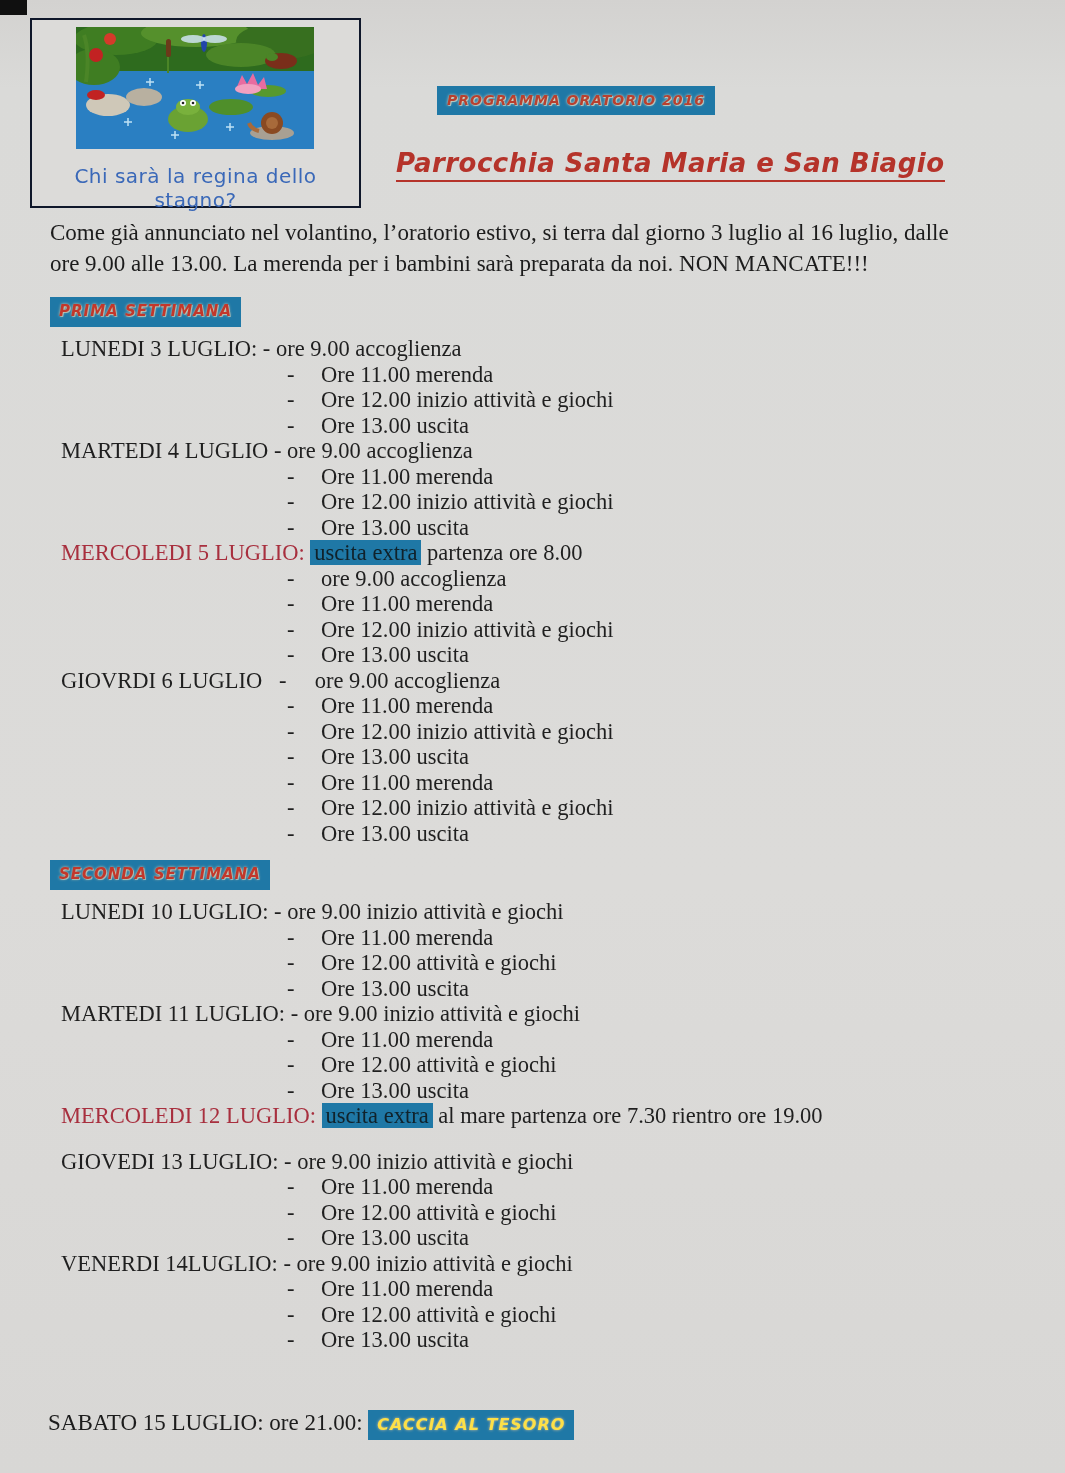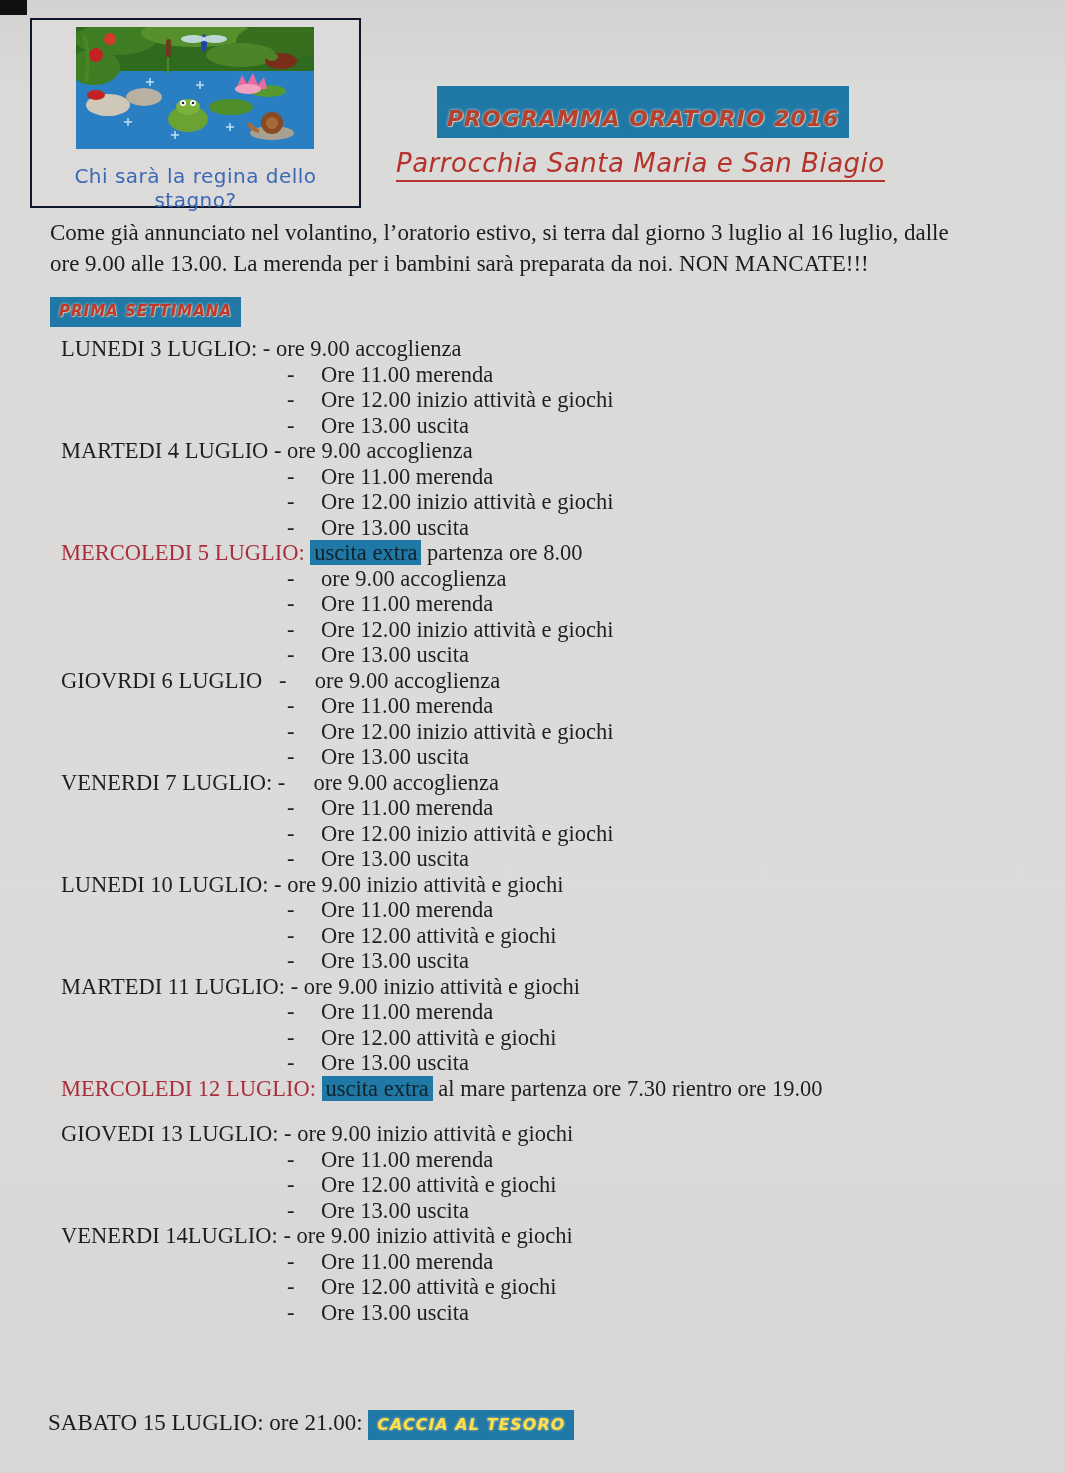--- a/index.html
+++ b/index.html
@@ -9,26 +9,26 @@
     font-family:"Liberation Serif", serif;color:#1f1f1f;
   }
   .corner-artifact{position:absolute;left:0;top:0;width:27px;height:15px;background:#101010;}
   
   .pond-card{position:absolute;left:30px;top:18px;width:327px;height:186px;border:2px solid #0f172a;background:#dcdbd9;}
   .pond-img{position:absolute;left:44px;top:7px;width:238px;height:122px;display:block;}
   .pond-caption{position:absolute;left:0;right:0;top:144px;text-align:center;
     font-family:"DejaVu Sans",sans-serif;font-size:20px;color:#3a68b8;letter-spacing:.5px;}
   
   .title-badge{position:absolute;left:437px;top:86px;background:#1f78a6;color:#b8402f;
-    font-family:"DejaVu Sans",sans-serif;font-weight:bold;font-style:italic;font-size:22px;
-    letter-spacing:1px;padding:20px 10px 7px;text-shadow:0 0 3px #e9dcc0, 1px 1px 0 rgba(255,240,210,.55);}
+    font-family:"DejaVu Sans",sans-serif;font-weight:bold;font-style:italic;font-size:14px;
+    letter-spacing:1px;padding:6px 10px 7px;text-shadow:0 0 3px #e9dcc0, 1px 1px 0 rgba(255,240,210,.55);}
   
   .subtitle{position:absolute;left:396px;top:148px;font-family:"DejaVu Sans",sans-serif;
     font-style:italic;font-size:26px;color:#b5332a;border-bottom:2px solid #b5332a;
-    padding-bottom:2px;letter-spacing:.5px;}
+    padding-bottom:2px;letter-spacing:.5px;font-weight:bold;}
   
   .intro{position:absolute;left:50px;top:217px;width:995px;font-size:23px;line-height:31px;color:#1c1c1c;}
   .intro div{white-space:nowrap;}
   
   .schedule{position:absolute;left:0;top:285px;width:1065px;font-size:22.5px;}
   .week-header-row{line-height:0;}
   .week-header{display:inline-block;margin:12px 0 9px 50px;background:#1f78a6;color:#c2372b;
     font-family:"DejaVu Sans",sans-serif;font-weight:bold;font-style:italic;font-size:15px;
     letter-spacing:1px;padding:7px 9px 8px;line-height:15px;
     text-shadow:0 0 3px #e0cfae, 1px 1px 0 rgba(255,235,200,.5);}
@@ -119,24 +119,24 @@
     <div class="sub"><span class="dash">-</span><span>Ore 13.00 uscita</span></div>
     <div class="day red"><span class="day-label">MERCOLEDI 5 LUGLIO:</span> <span class="hl">uscita extra</span> <span>partenza ore 8.00</span></div>
     <div class="sub"><span class="dash">-</span><span>ore 9.00 accoglienza</span></div>
     <div class="sub"><span class="dash">-</span><span>Ore 11.00 merenda</span></div>
     <div class="sub"><span class="dash">-</span><span>Ore 12.00 inizio attività e giochi</span></div>
     <div class="sub"><span class="dash">-</span><span>Ore 13.00 uscita</span></div>
     <div class="day"><span class="day-label">GIOVRDI 6 LUGLIO</span> <span>  -     ore 9.00 accoglienza</span></div>
     <div class="sub"><span class="dash">-</span><span>Ore 11.00 merenda</span></div>
     <div class="sub"><span class="dash">-</span><span>Ore 12.00 inizio attività e giochi</span></div>
     <div class="sub"><span class="dash">-</span><span>Ore 13.00 uscita</span></div>
-    <div class="day"><span class="day-label">VENERDI 7 LUGLIO:</span> <span>-     ore 9.00 accoglienza</span></div>
     <div class="sub"><span class="dash">-</span><span>Ore 11.00 merenda</span></div>
     <div class="sub"><span class="dash">-</span><span>Ore 12.00 inizio attività e giochi</span></div>
     <div class="sub"><span class="dash">-</span><span>Ore 13.00 uscita</span></div>
+    <div class="week-header-row"><div class="week-header second">SECONDA SETTIMANA</div></div>
     <div class="day"><span class="day-label">LUNEDI 10 LUGLIO:</span> <span>- ore 9.00 inizio attività e giochi</span></div>
     <div class="sub"><span class="dash">-</span><span>Ore 11.00 merenda</span></div>
     <div class="sub"><span class="dash">-</span><span>Ore 12.00 attività e giochi</span></div>
     <div class="sub"><span class="dash">-</span><span>Ore 13.00 uscita</span></div>
     <div class="day"><span class="day-label">MARTEDI 11 LUGLIO:</span> <span>- ore 9.00 inizio attività e giochi</span></div>
     <div class="sub"><span class="dash">-</span><span>Ore 11.00 merenda</span></div>
     <div class="sub"><span class="dash">-</span><span>Ore 12.00 attività e giochi</span></div>
     <div class="sub"><span class="dash">-</span><span>Ore 13.00 uscita</span></div>
     <div class="day red"><span class="day-label">MERCOLEDI 12 LUGLIO:</span> <span class="hl">uscita extra</span> <span>al mare partenza ore 7.30 rientro ore 19.00</span></div>
     <div class="gap"></div>

